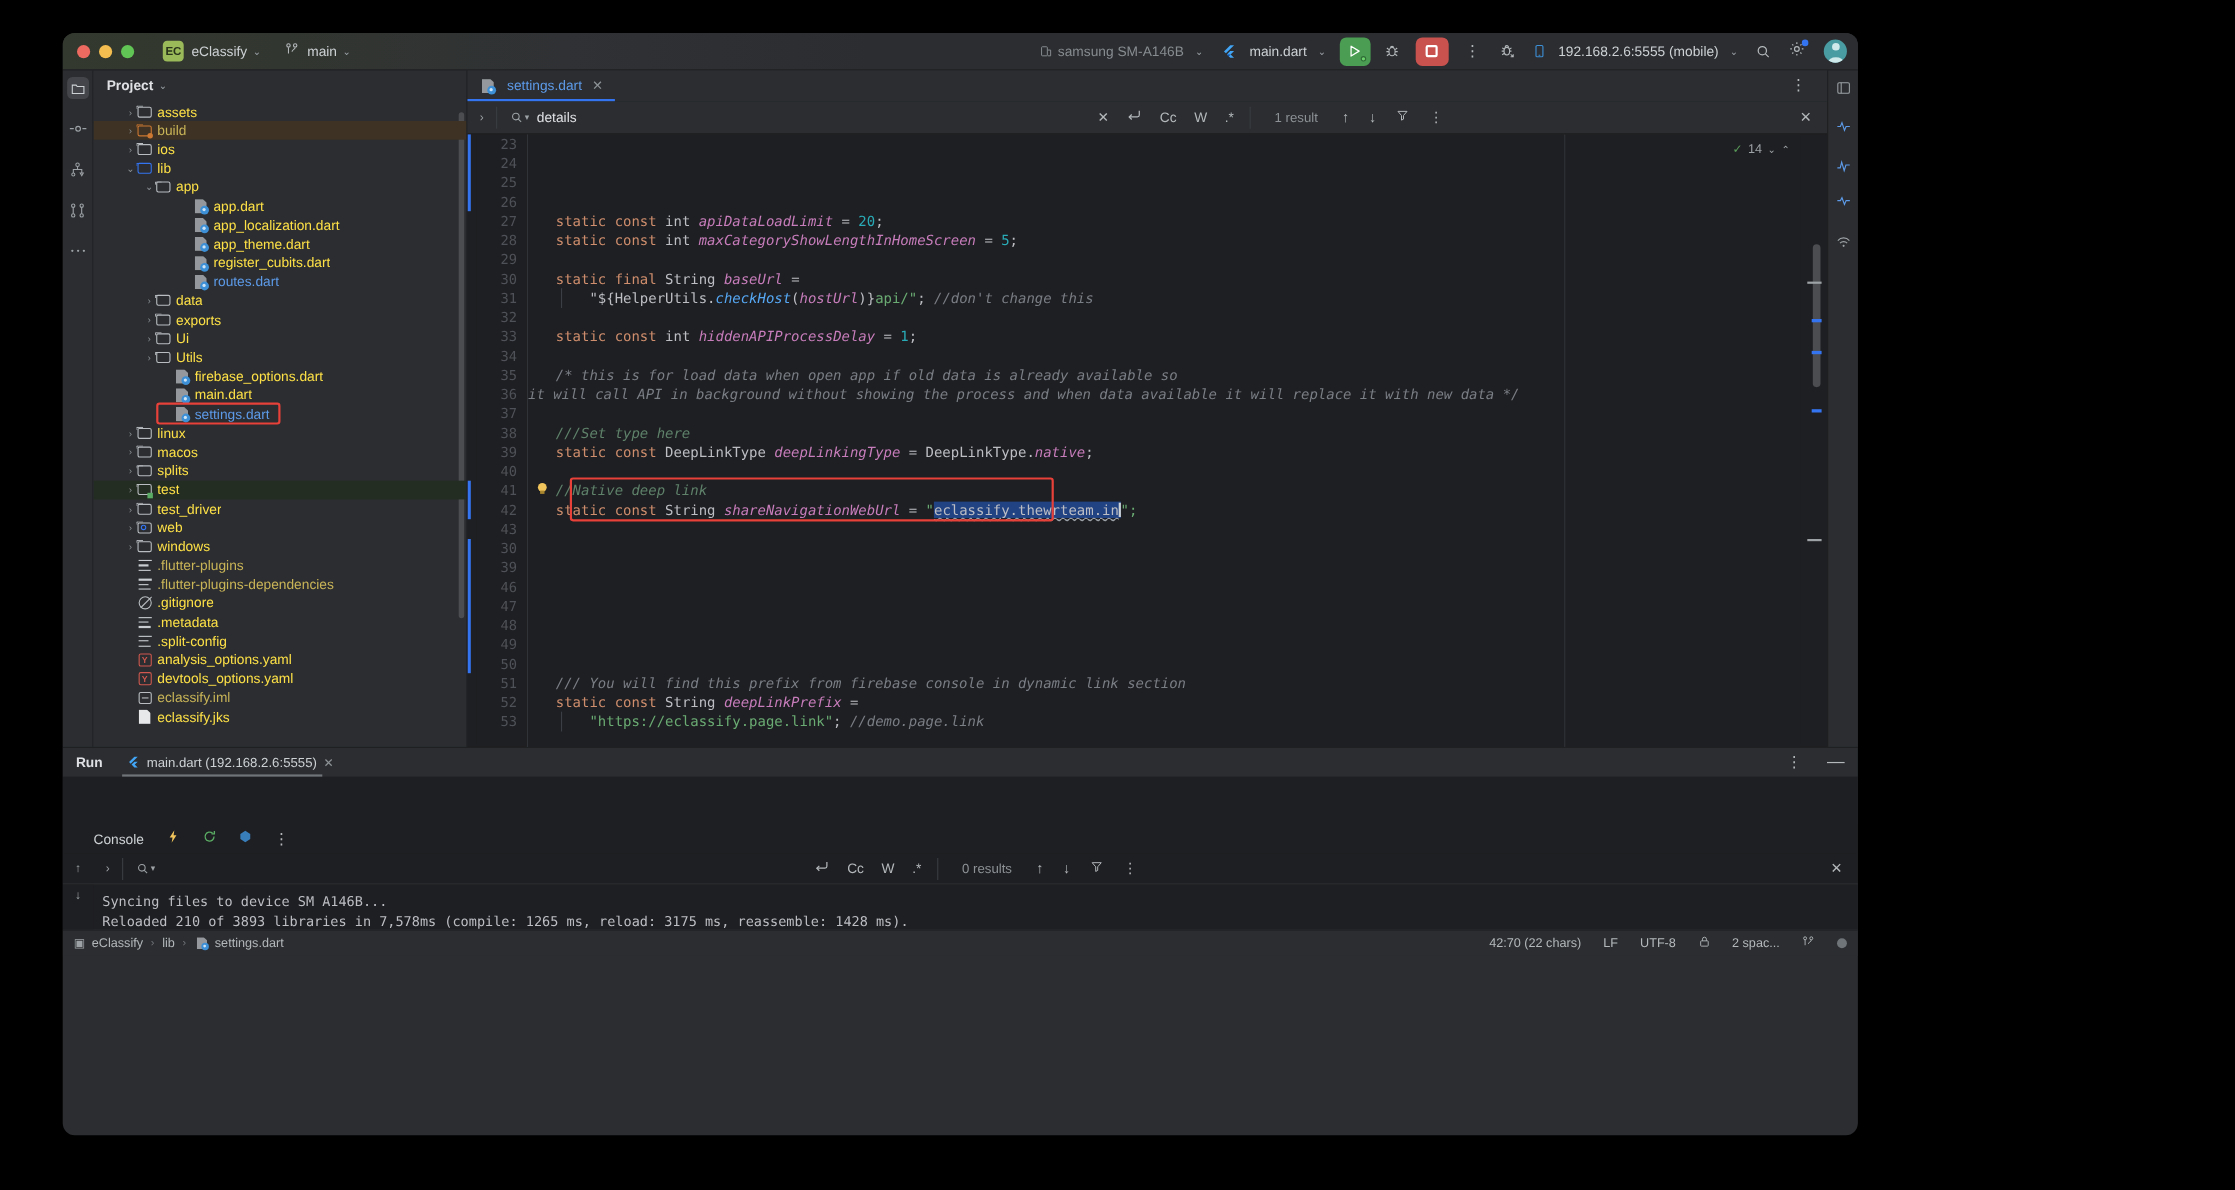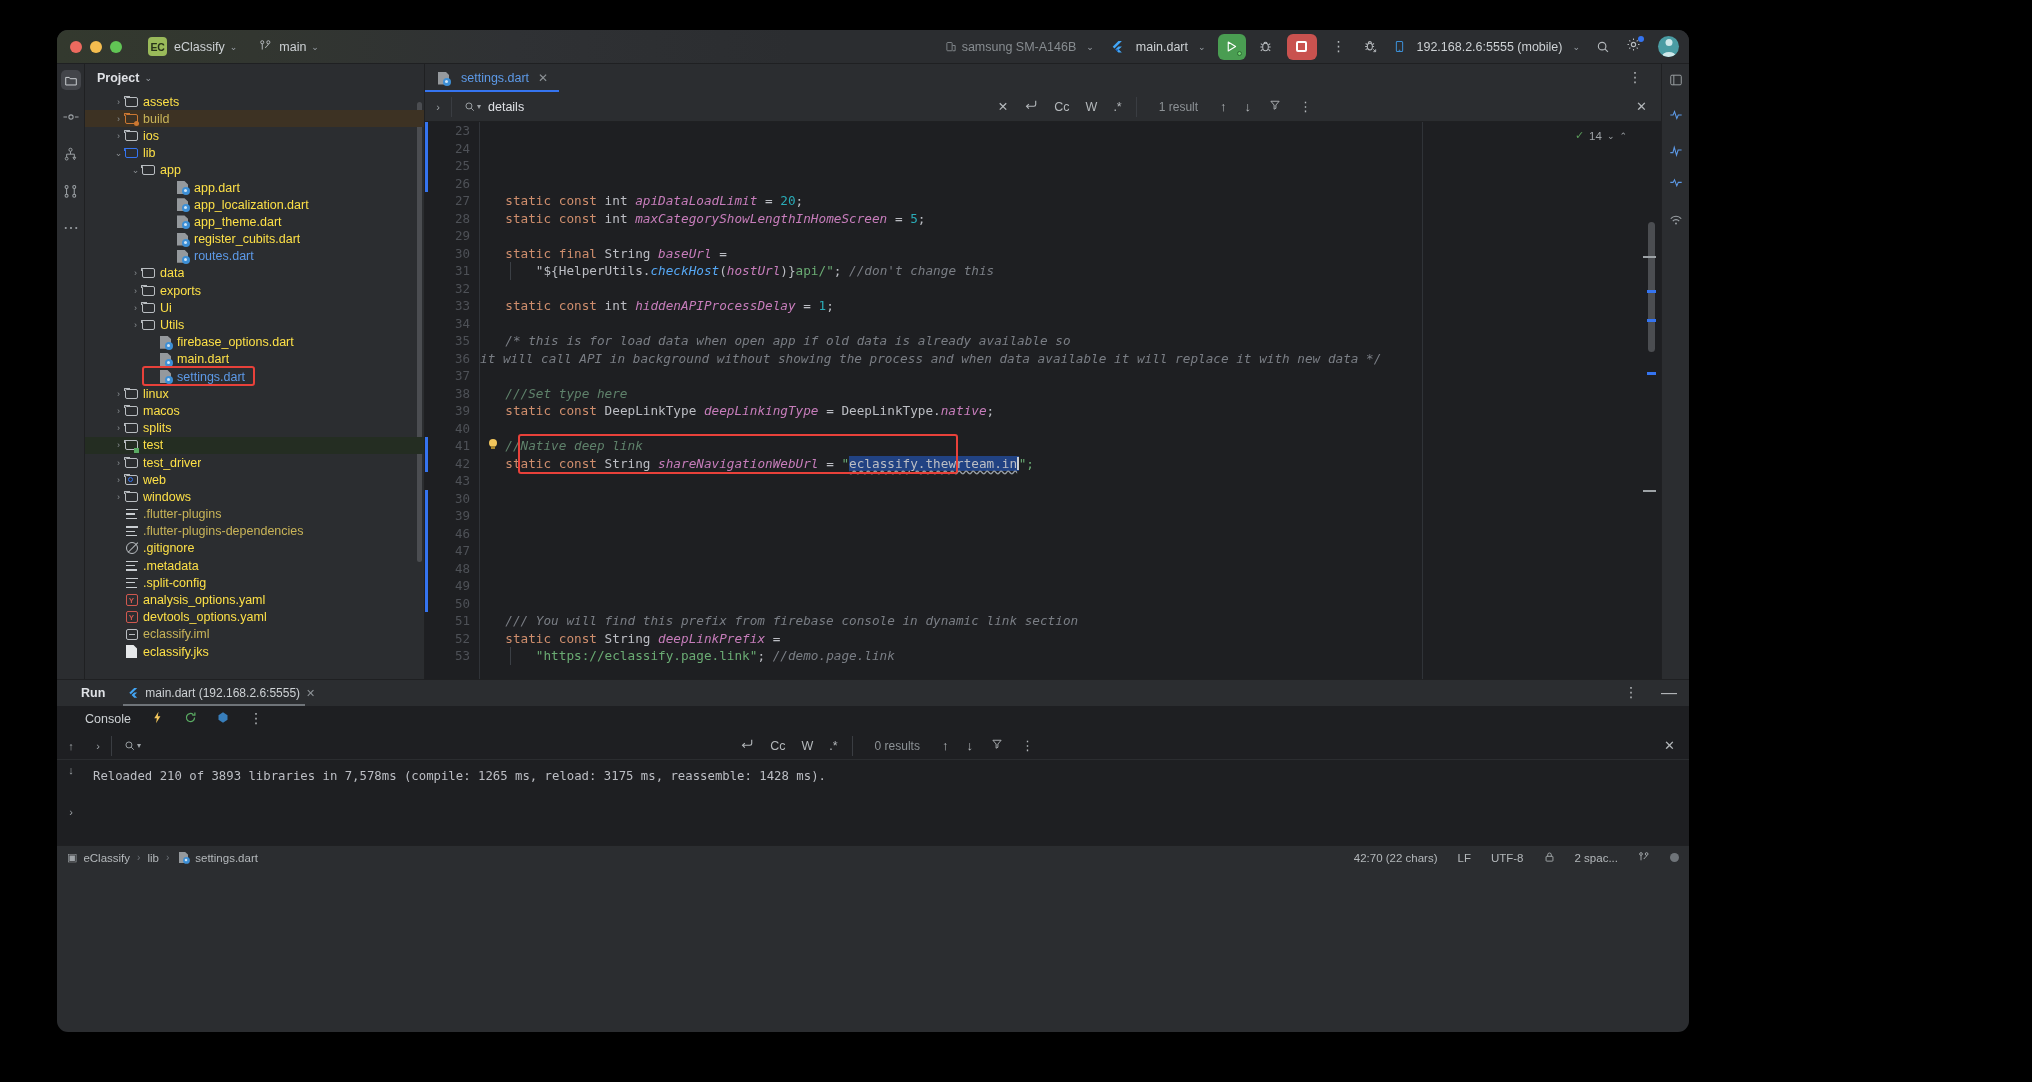--- a/index.html
+++ b/index.html
@@ -176,27 +176,27 @@
     width: 28px; background:#2b2d30; border-left:1px solid #1f2022;
     display:flex; flex-direction:column; align-items:center; padding-top:6px; gap:16px;
   }
   .rb-ico { width:19px;height:19px;display:flex;align-items:center;justify-content:center;color:#9da2a6;}
 
   .insp-badge { position:absolute; right:34px; top:7px; display:flex; align-items:center; gap:5px; font-size:11.5px; color:#9da2a6;}
   .insp-check { color:#5a9c5a; font-size:11px;}
 
   
   .runpanel { height: 166px; background:#1e1f22; border-top:1px solid #1f2022; display:flex; flex-direction:column;}
-  .rp-head { height:26px; background:#2b2d30; display:flex; align-items:center; padding-left:24px; position:relative;}
+  .rp-head { height:26px; background:#2b2d30; display:flex; align-items:center; padding-left:12px; position:relative;}
   .rp-title { color:#dfe1e5; font-size:12.5px; font-weight:bold; }
   .rp-tab { display:flex; align-items:center; gap:6px; margin-left:22px; position:relative; height:26px;}
   .rp-tab .lbl { color:#cdd1d4; font-size:12px; }
   .rp-tab::after{content:'';position:absolute;left:-4px;right:10px;bottom:0;height:2.5px;background:#6f7479;}
   .rp-right { margin-left:auto; display:flex; align-items:center; gap:14px; padding-right:12px; color:#b4b8bb;}
-  .rp-sub { height:26px; background:#1e1f22; display:flex; align-items:center; padding-left:28px; gap:20px;}
+  .rp-sub { height:26px; background:#1e1f22; display:flex; align-items:center; padding-left:28px; gap:20px;margin-top:44px;}
   .rp-sub .lbl { color:#cdd1d4; font-size:12.5px; }
   .rp-find { height:28px; background:#1e1f22; display:flex; align-items:center; border-bottom:1px solid #2b2d30; }
   .rp-console { flex:1; padding:8px 0 0 0; position:relative; overflow:hidden; }
   .rp-line { font-family:"DejaVu Sans Mono", monospace; font-size:12.3px; line-height:17.5px; color:#bcbec4; padding-left:36px; }
 
   .console-left { position:absolute; left:0; top:0; bottom:0; width:28px; background:#1e1f22; }
 
   
   .statusbar {
     height: 24px; background:#2b2d30; display:flex; align-items:center;
@@ -870,20 +870,21 @@
       <span style="flex:1"></span>
       <span class="fb-nav" style="padding-right:14px">✕</span>
     </div>
 
     <div class="rp-console">
       <div class="console-left">
         <div style="color:#9da2a6;font-size:11px;text-align:center;padding-top:4px">↓</div>
         <div style="color:#9da2a6;font-size:11px;text-align:center;padding-top:30px">›</div>
       </div>
       <div id="console-lines">
+            <div class="rp-line">Syncing files to device SM A146B...</div>
             <div class="rp-line">Reloaded 210 of 3893 libraries in 7,578ms (compile: 1265 ms, reload: 3175 ms, reassemble: 1428 ms).</div>
           </div>
     </div>
   </div>
 
   <div class="statusbar">
     <span style="color:#9da2a6;font-size:11px;margin-right:6px">▣</span>
     <span class="crumb">eClassify</span>
     <span class="crumb-sep">›</span>
     <span class="crumb">lib</span>

